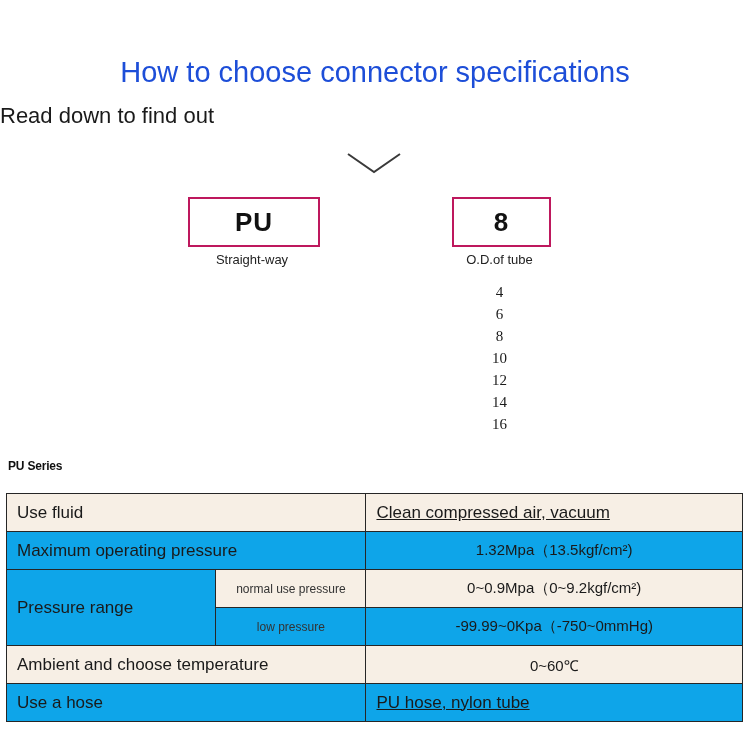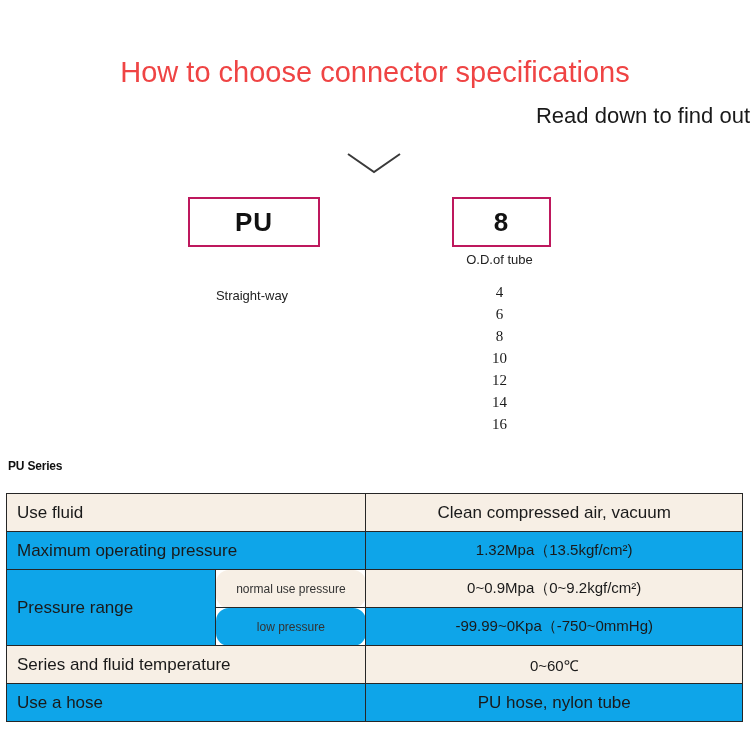--- a/index.html
+++ b/index.html
@@ -18,30 +18,30 @@
 
   
   .title {
     position: absolute;
     left: 0;
     top: 56px;
     width: 750px;
     text-align: center;
     font-size: 29px;
     font-weight: 400;
-    color: #ef4444;
+    color: #1d4ed8;
     letter-spacing: 0px;
     white-space: nowrap;
   }
   .subtitle {
     position: absolute;
     left: 0;
     top: 103px;
     width: 750px;
-    text-align: right;
+    text-align: left;
     font-size: 22px;
     font-weight: 400;
     color: #1a1a1a;
     white-space: nowrap;
   }
 
   
   .chevron {
     position: absolute;
     left: 347px;
@@ -79,21 +79,20 @@
     position: absolute;
     text-align: center;
     font-size: 13px;
     color: #222222;
     white-space: nowrap;
   }
   .cap-pu {
     left: 188px;
     top: 252px;
     width: 128px;
-    margin-top: 36px;
   }
   .cap-size {
     left: 452px;
     top: 252px;
     width: 95px;
   }
 
   
   .size-list {
     position: absolute;
@@ -134,27 +133,27 @@
     font-size: 17px;
     color: #1a1a1a;
     padding: 0 10px;
     height: 37px;
     vertical-align: middle;
   }
   .spec-table td.label {
     text-align: left;
   }
   .spec-table td.value {
-    text-align: center;
+    text-align: left;
+    text-decoration: underline;
   }
   .spec-table td.sub {
     text-align: center;
     font-size: 12px;
     color: #333333;
-    border-radius: 13px;
   }
   .spec-table td.small-value {
     text-align: center;
     font-size: 15px;
   }
   .shade {
     background: #f7efe5;
   }
   .plain {
     background: #0ea5e9;
@@ -214,21 +213,21 @@
     <tr>
       <td class="label plain" rowspan="2">Pressure range</td>
       <td class="sub shade">normal use pressure</td>
       <td class="small-value shade">0~0.9Mpa（0~9.2kgf/cm²)</td>
     </tr>
     <tr>
       <td class="sub plain">low pressure</td>
       <td class="small-value plain">-99.99~0Kpa（-750~0mmHg)</td>
     </tr>
     <tr>
-      <td class="label shade" colspan="2">Series and fluid temperature</td>
+      <td class="label shade" colspan="2">Ambient and choose temperature</td>
       <td class="small-value shade">0~60℃</td>
     </tr>
     <tr>
       <td class="label plain" colspan="2">Use a hose</td>
       <td class="value plain">PU hose, nylon tube</td>
     </tr>
   </tbody>
 </table>
 
 </body></html>

